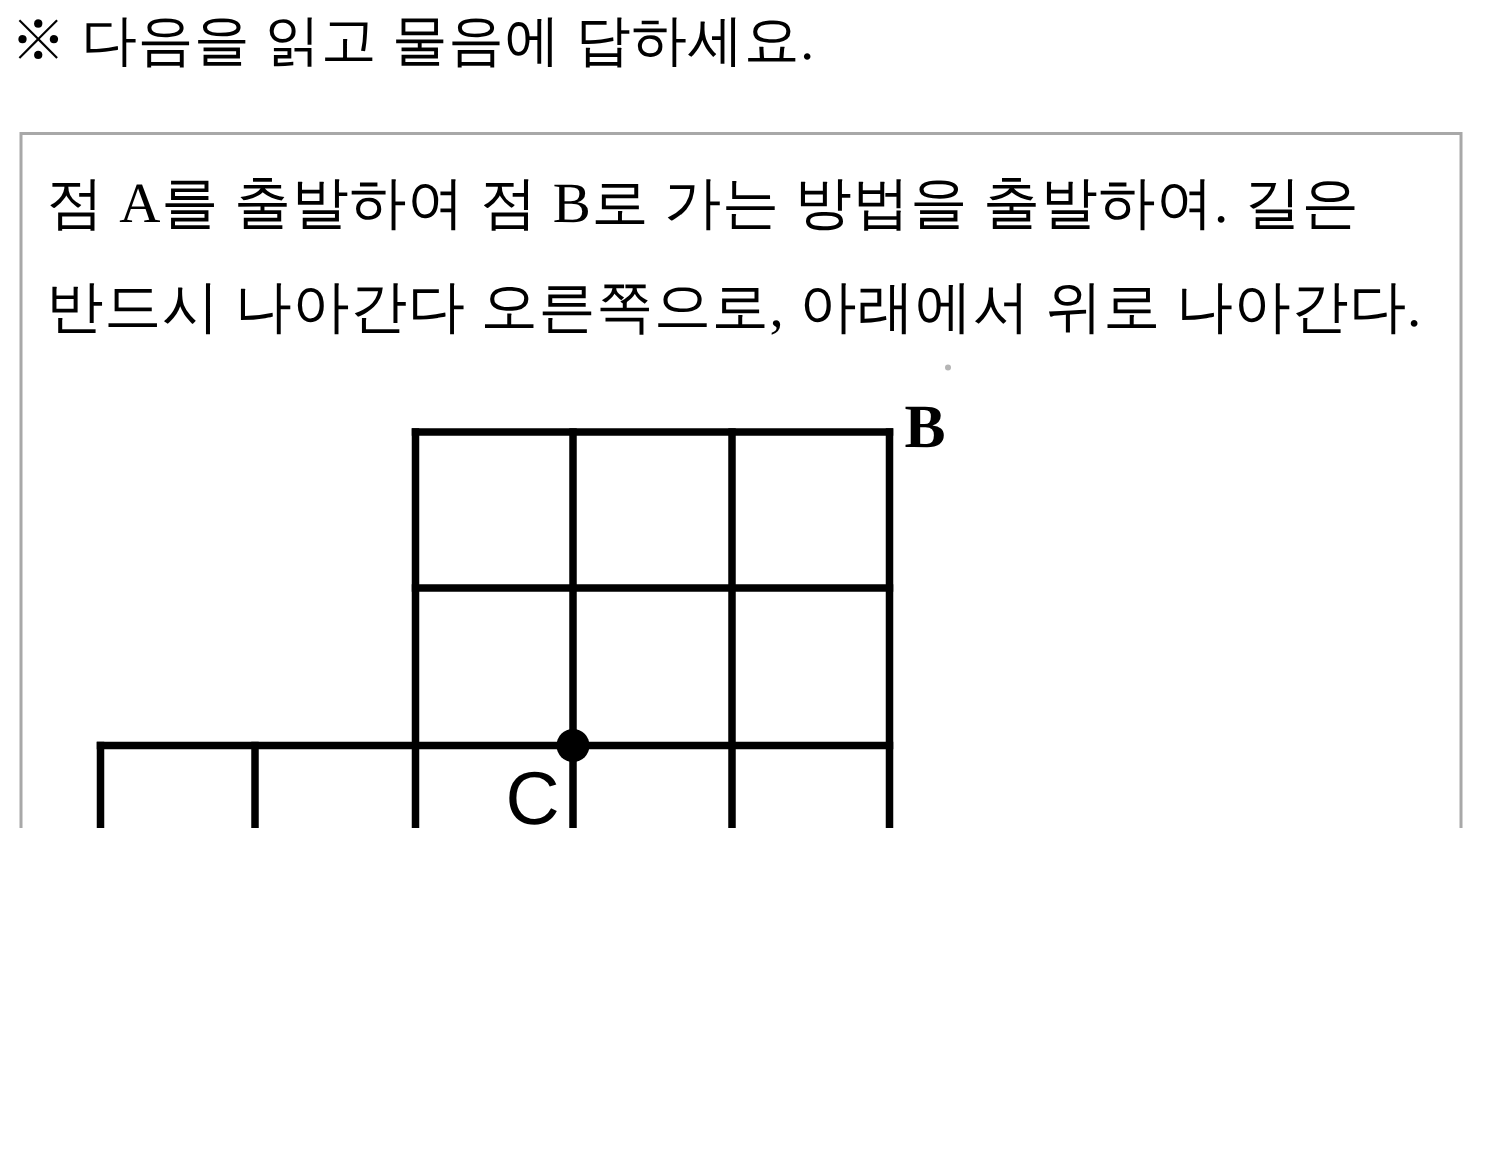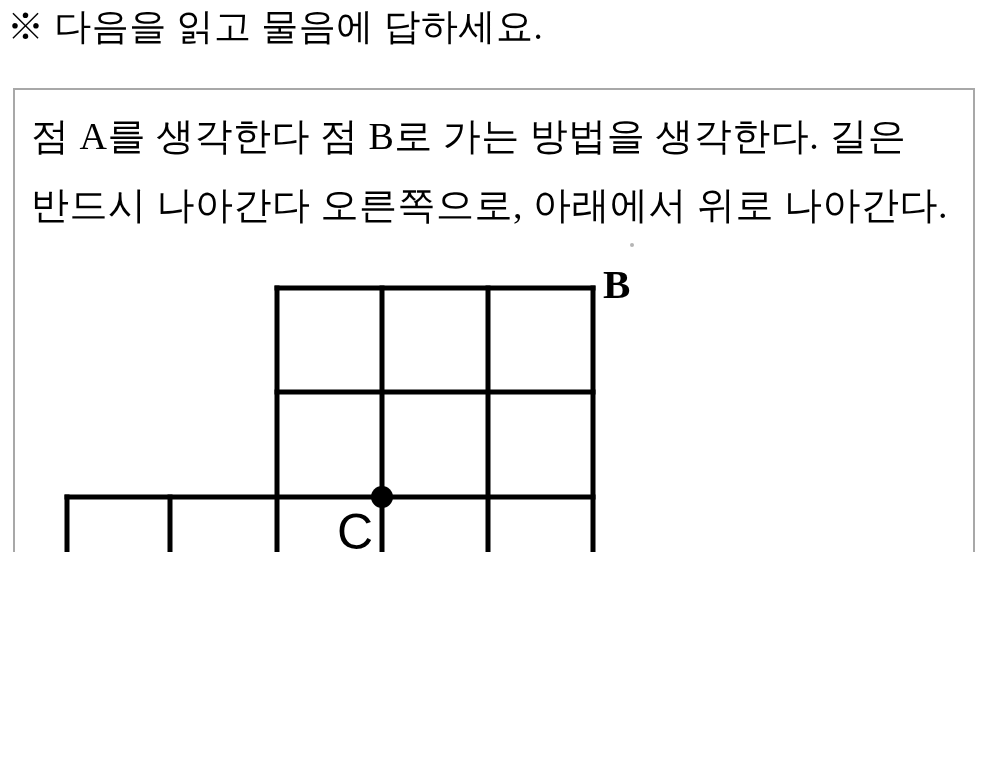--- a/index.html
+++ b/index.html
@@ -78,21 +78,21 @@
 </style>
 </head>
 <body>
 
 <div class="page">
 
   <div class="instruction">※ 다음을 읽고 물음에 답하세요.</div>
 
   <div class="problem-box">
     <div class="problem-text">
-      <p>점 A를 생각한다 점 B로 가는 방법을 생각한다. 길은</p>
+      <p>점 A를 출발하여 점 B로 가는 방법을 출발하여. 길은</p>
       <p>반드시 나아간다 오른쪽으로, 아래에서 위로 나아간다.</p>
     </div>
   </div>
 
   <svg class="figure-svg" viewBox="0 0 993 778" xmlns="http://www.w3.org/2000/svg">
 
     <g>
       <line class="grid-line" x1="277" y1="288" x2="593" y2="288"></line>
       <line class="grid-line" x1="277" y1="392" x2="593" y2="392"></line>
       <line class="grid-line" x1="67" y1="497" x2="593" y2="497"></line>

